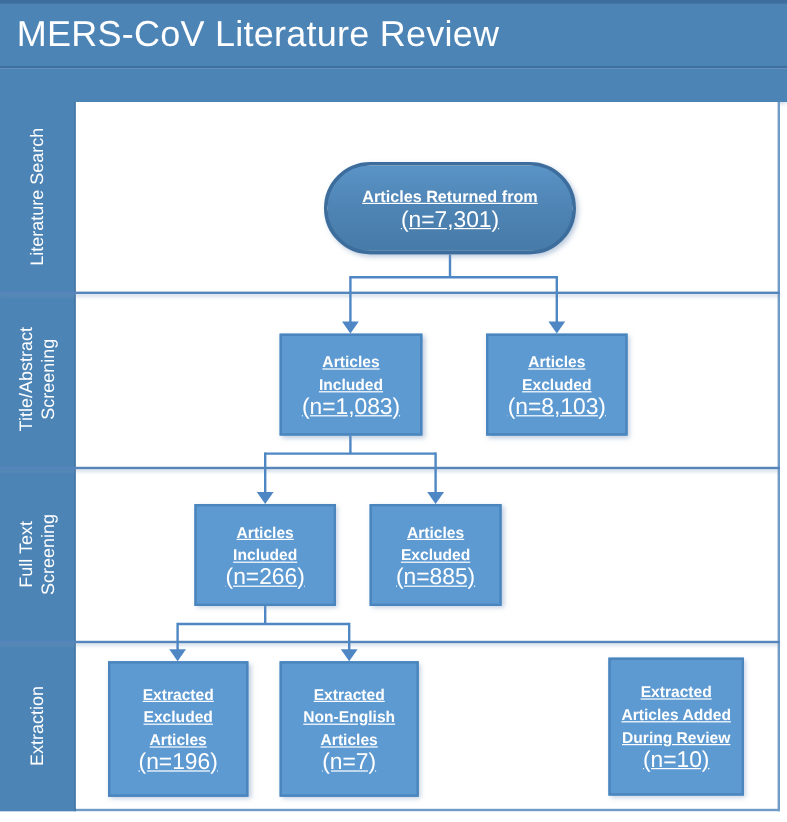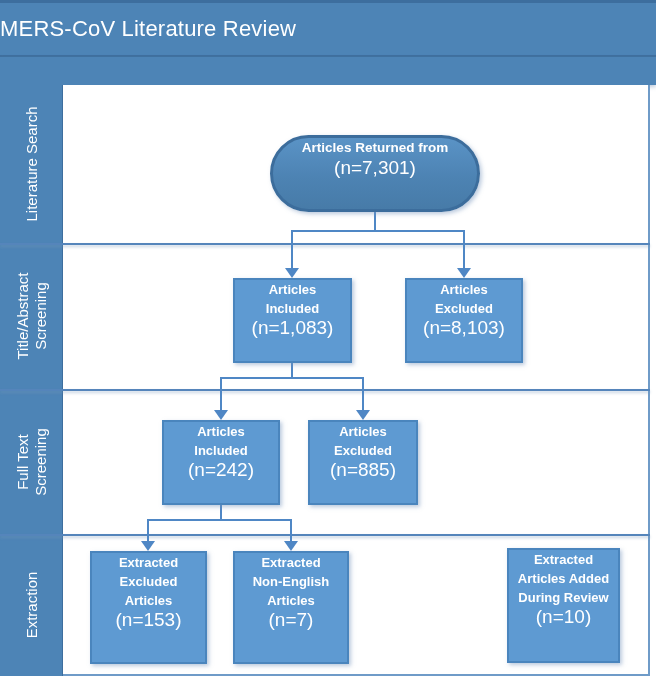--- a/index.html
+++ b/index.html
@@ -9,21 +9,21 @@
   }
   
   .titlebar {
     position:absolute; left:0; top:0; width:656px; height:57px;
     background:#4d84b6;
     border-top:3px solid #3d6e9e;
     border-bottom:2px solid #3f709f;
     display:flex; align-items:center;
   }
   .titlebar .title {
-    color:#ffffff; font-size:22px; font-weight:400; letter-spacing:.2px; 
+    color:#ffffff; font-size:30px; font-weight:400; letter-spacing:.2px; padding-left:14px;
   }
   .substrip {
     position:absolute; left:0; top:57px; width:656px; height:28px;
     background:#4d84b6;
     box-shadow:0 2px 4px rgba(110,140,175,.45);
   }
   
   .bodyarea { position:absolute; left:0; top:85px; width:656px; height:592px; }
   .frame {
     position:absolute; left:0; top:0; width:650px; height:591px; background:#ffffff;
@@ -48,22 +48,22 @@
     box-shadow:0 2px 3px rgba(120,150,185,.45);
   }
   .div-0 { top:158px; } .div-1 { top:304px; } .div-2 { top:449px; }
   
   svg.connectors { position:absolute; left:0; top:0; width:656px; height:592px; pointer-events:none; }
   svg.connectors line, svg.connectors polyline { stroke:#4f87c5; stroke-width:2; fill:none; }
   svg.connectors polygon { fill:#4f87c5; }
   
   .node {
     position:absolute; background:#5e9ad2; border:2px solid #4a85bd;
-    color:#ffffff; display:flex; flex-direction:column; align-items:center; 
-    text-align:center; box-shadow:2px 2px 4px rgba(120,150,190,.5);
+    color:#ffffff; display:flex; flex-direction:column; align-items:center; justify-content:center;
+    text-align:center; box-shadow:2px 2px 4px rgba(120,150,190,.5);text-decoration:underline;
   }
   .node .ln { font-weight:700; font-size:13px; line-height:19px; display:block; }
   .node .count { font-weight:400; font-size:19px; line-height:20px; display:block; }
   .node.start {
     border-radius:40px;
     background:linear-gradient(180deg,#5a93c6 0%,#4d83b3 55%,#477ba8 100%);
     border:3px solid #3c6d9c;
   }
   .node.start .ln { font-size:13.5px; line-height:20px; }
   #node-start { left:270px; top:50px;  width:210px; height:77px; }
@@ -156,34 +156,34 @@
 
     <div class="node" id="node-ta-exc">
       <span class="ln">Articles</span>
       <span class="ln">Excluded</span>
       <span class="count">(n=8,103)</span>
     </div>
 
     <div class="node" id="node-ft-inc">
       <span class="ln">Articles</span>
       <span class="ln">Included</span>
-      <span class="count">(n=242)</span>
+      <span class="count">(n=266)</span>
     </div>
 
     <div class="node" id="node-ft-exc">
       <span class="ln">Articles</span>
       <span class="ln">Excluded</span>
       <span class="count">(n=885)</span>
     </div>
 
     <div class="node" id="node-ex-eng">
       <span class="ln">Extracted</span>
       <span class="ln">Excluded</span>
       <span class="ln">Articles</span>
-      <span class="count">(n=153)</span>
+      <span class="count">(n=196)</span>
     </div>
 
     <div class="node" id="node-ex-non">
       <span class="ln">Extracted</span>
       <span class="ln">Non-English</span>
       <span class="ln">Articles</span>
       <span class="count">(n=7)</span>
     </div>
 
     <div class="node" id="node-ex-add">

